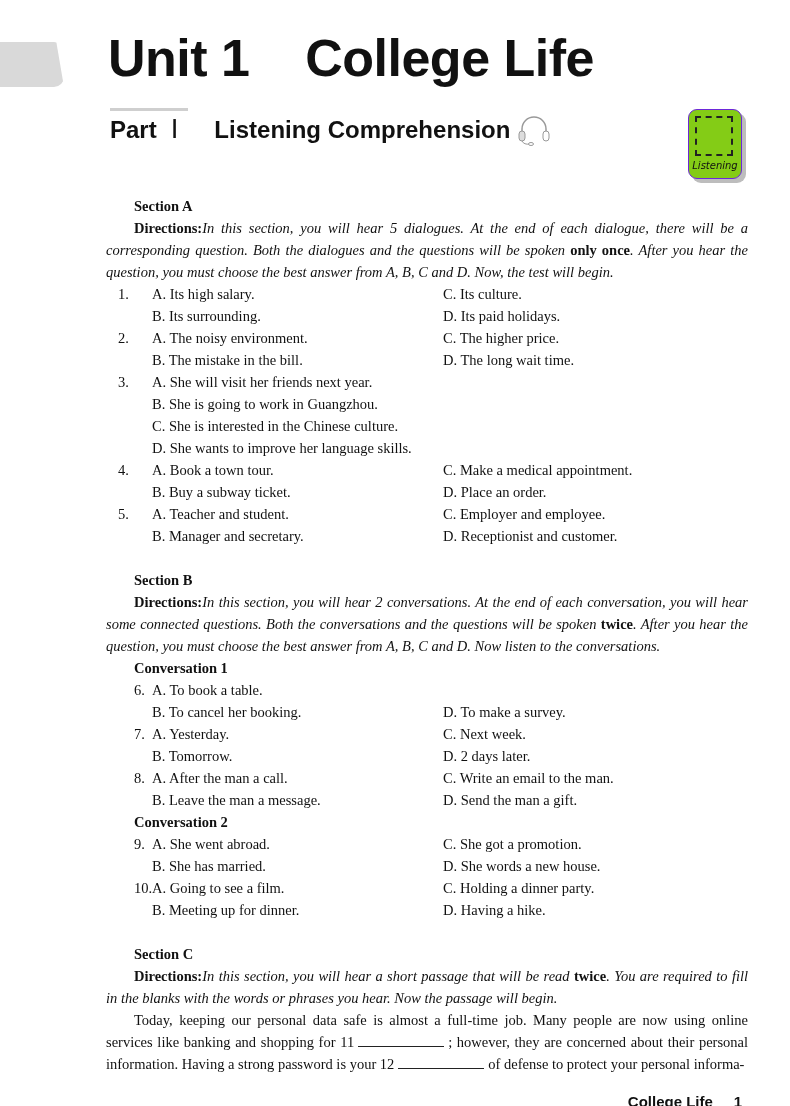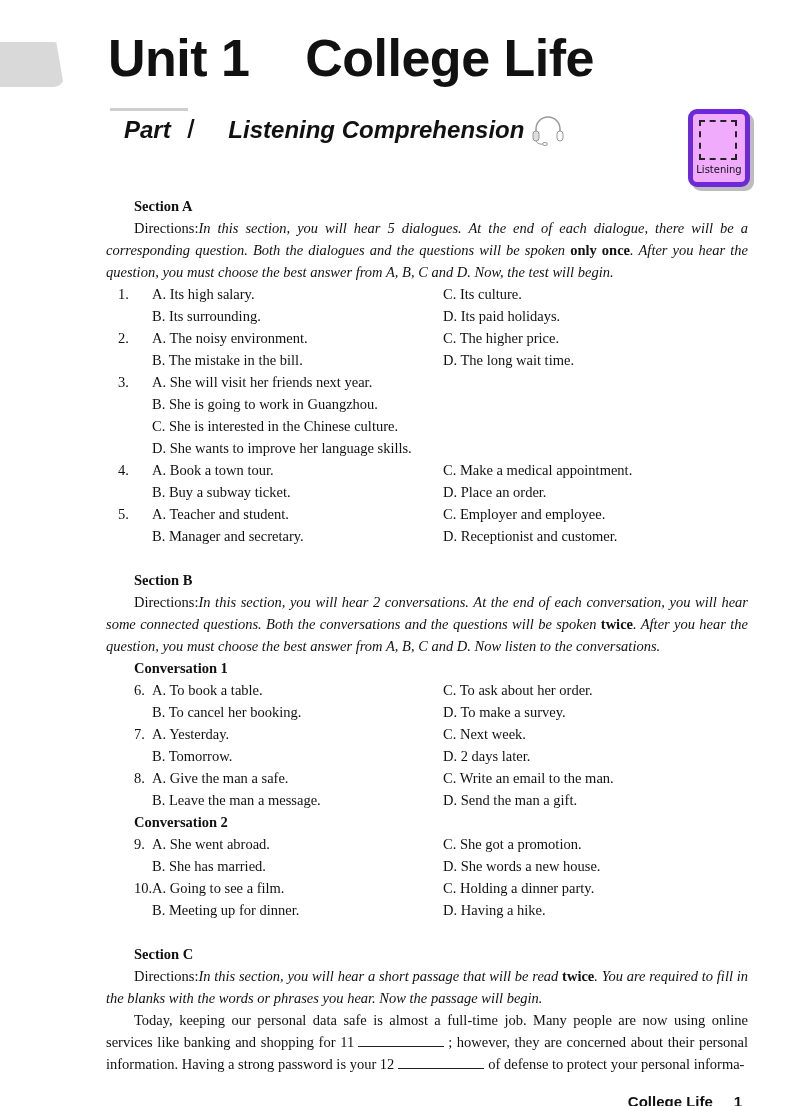--- a/index.html
+++ b/index.html
@@ -1,29 +1,29 @@
 <!DOCTYPE html>
 <html><head>
 <meta charset="utf-8">
 <style>
   html, body { margin: 0; padding: 0; background: #ffffff; }
   body { width: 790px; height: 1106px; position: relative; overflow: hidden; font-family: "Liberation Serif", serif; color: #111; }
   .tab-deco { position: absolute; left: 0; top: 42px; width: 64px; height: 45px; background: #d9d9d9; border-radius: 0 10px 10px 0; clip-path: polygon(0 0, 88% 0, 100% 100%, 0 100%); }
   .unit-title { position: absolute; left: 108px; top: 32px; font-family: "Liberation Sans", sans-serif; font-weight: bold; font-size: 52px; letter-spacing: -0.5px; white-space: pre; line-height: 1; }
   .part-line { position: absolute; left: 110px; top: 108px; width: 78px; height: 3px; background: #cfcfcf; }
-  .part-title { position: absolute; left: 124px; top: 114px; font-family: "Liberation Sans", sans-serif; font-weight: bold; font-size: 24px; white-space: pre; line-height: 32px; display: flex; align-items: center; font-style: italic; }
+  .part-title { position: absolute; left: 110px; top: 114px; font-family: "Liberation Sans", sans-serif; font-weight: bold; font-size: 24px; white-space: pre; line-height: 32px; display: flex; align-items: center; }
   .part-title .roman { font-family: "Liberation Serif", serif; font-weight: normal; margin: 0 36px 0 14px; font-size: 26px; }
   .headphone { margin-left: 6px; width: 36px; height: 32px; }
-  .listen-badge { position: absolute; left: 688px; top: 109px; width: 52px; height: 68px; background: #f0abfc; border: 5px solid #6d28d9; border-radius: 9px; box-shadow: 4px 4px 0 #bdbdbd; }
+  .listen-badge { position: absolute; left: 688px; top: 109px; width: 52px; height: 68px; background: #84cc16; border: 1px solid #6d28d9; border-radius: 9px; box-shadow: 4px 4px 0 #bdbdbd; font-style: italic; }
   .listen-badge .qr { position: absolute; left: 6px; top: 6px; width: 38px; height: 40px; border: 2px dashed #222; box-sizing: border-box; }
   .listen-badge .lbl { position: absolute; left: 0; right: 0; top: 50px; text-align: center; font-family: "DejaVu Sans", sans-serif; font-size: 10px; }
   .content { position: absolute; left: 106px; top: 172px; width: 642px; font-size: 14.5px; line-height: 22px; margin-top: 23px; }
   .sec-title { font-weight: bold; padding-left: 28px; }
   .dir { text-align: justify; text-indent: 28px; }
-  .dir .lab { font-weight: normal; font-style: normal; }
+  .dir .lab { font-weight: bold; font-style: normal; }
   .dir i b { font-weight: bold; font-style: normal; }
   .q-row { display: flex; }
   .q-num { width: 46px; padding-left: 0; box-sizing: border-box; }
   .q-left { width: 291px; }
   .q-right { flex: 1; }
   .conv-title { font-weight: bold; padding-left: 28px; }
   .gap { height: 22px; }
   .passage { text-align: justify; text-indent: 28px; }
   .blank { display: inline-block; width: 86px; border-bottom: 1px solid #222; height: 14px; margin: 0 4px; }
   .footer { position: absolute; right: 48px; top: 1064px; font-family: "Liberation Sans", sans-serif; font-weight: bold; font-size: 15px; white-space: pre; margin-top: 29px; }
@@ -118,42 +118,41 @@
 
   <div class="gap"></div>
 
   <div class="sec-title">Section B</div>
   <div class="dir"><span class="lab">Directions:</span><i><span>In this section, you will hear 2 conversations. At the end of each conversation, you will hear some connected questions. Both the conversations and the questions will be spoken </span><b>twice</b><span>. After you hear the question, you must choose the best answer from A, B, C and D. Now listen to the conversations.</span></i></div>
   <div class="conv-title">Conversation 1</div>
 
   <div class="q-row">
       <span class="q-num" style="padding-left:28px;width:46px">6.</span>
       <span class="q-left">A. To book a table.</span>
-      <span class="q-right">C. To ask about her order.</span>
     </div>
   <div class="q-row">
       <span class="q-num"></span>
       <span class="q-left">B. To cancel her booking.</span>
       <span class="q-right">D. To make a survey.</span>
     </div>
 
   <div class="q-row">
       <span class="q-num" style="padding-left:28px">7.</span>
       <span class="q-left">A. Yesterday.</span>
       <span class="q-right">C. Next week.</span>
     </div>
   <div class="q-row">
       <span class="q-num"></span>
       <span class="q-left">B. Tomorrow.</span>
       <span class="q-right">D. 2 days later.</span>
     </div>
 
   <div class="q-row">
       <span class="q-num" style="padding-left:28px">8.</span>
-      <span class="q-left">A. Give the man a safe.</span>
+      <span class="q-left">A. After the man a call.</span>
       <span class="q-right">C. Write an email to the man.</span>
     </div>
   <div class="q-row">
       <span class="q-num"></span>
       <span class="q-left">B. Leave the man a message.</span>
       <span class="q-right">D. Send the man a gift.</span>
     </div>
 
   <div class="conv-title">Conversation 2</div>
 

